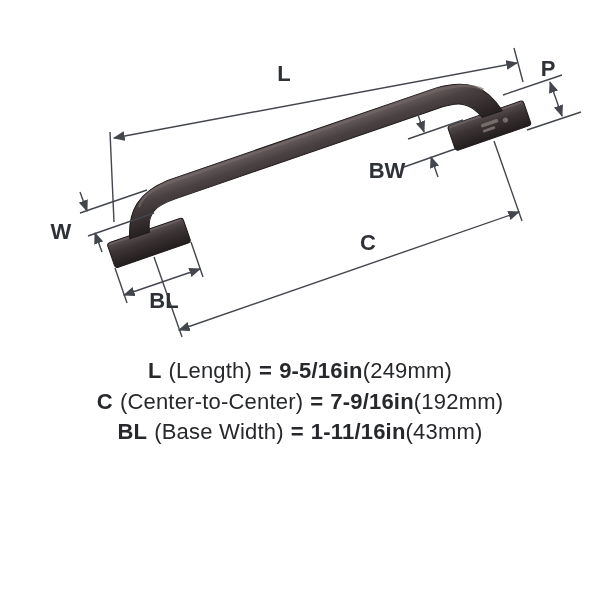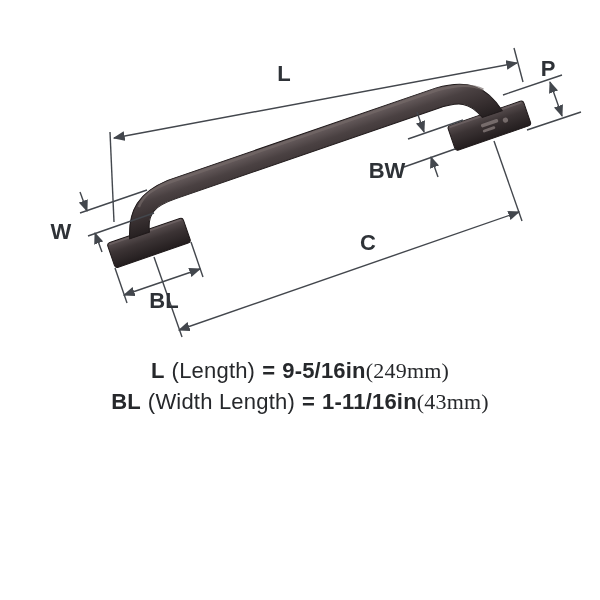--- a/index.html
+++ b/index.html
@@ -22,21 +22,21 @@
     text-align:center;
     color:#26282b;
     font-size:22px;
     line-height:30.5px;
     letter-spacing:0.2px;
   }
   .spec-row{white-space:nowrap;}
   .spec-row span{display:inline;}
   .b{font-weight:bold;}
   .sp{margin-left:7px;}
-  .nosp{margin-left:0;font-family:Liberation Serif, serif;}
+  .nosp{margin-left:0;}
 </style>
 </head>
 <body>
 
 <div class="stage">
 
   <div class="diagram-wrap">
     <svg width="600" height="342" viewBox="0 0 600 342">
       <defs>
         <marker id="arrow" viewBox="0 0 10 8" refX="9" refY="4" markerWidth="8.5" markerHeight="7" orient="auto-start-reverse">
@@ -113,17 +113,20 @@
       </g>
       <text x="164" y="308" text-anchor="middle" class="dim-label">BL</text>
     </svg>
   </div>
 
   <div class="specs">
     <div class="spec-row">
       <span class="b">L</span><span class="sp">(Length)</span><span class="b sp">=</span><span class="b sp">9-5/16in</span><span class="nosp">(249mm)</span>
     </div>
     <div class="spec-row">
-      <span class="b">BL</span><span class="sp">(Width Length)</span><span class="b sp">=</span><span class="b sp">1-11/16in</span><span class="nosp">(43mm)</span>
+      <span class="b">C</span><span class="sp">(Center-to-Center)</span><span class="b sp">=</span><span class="b sp">7-9/16in</span><span class="nosp">(192mm)</span>
+    </div>
+    <div class="spec-row">
+      <span class="b">BL</span><span class="sp">(Base Width)</span><span class="b sp">=</span><span class="b sp">1-11/16in</span><span class="nosp">(43mm)</span>
     </div>
   </div>
 
 </div>
 
 </body></html>

